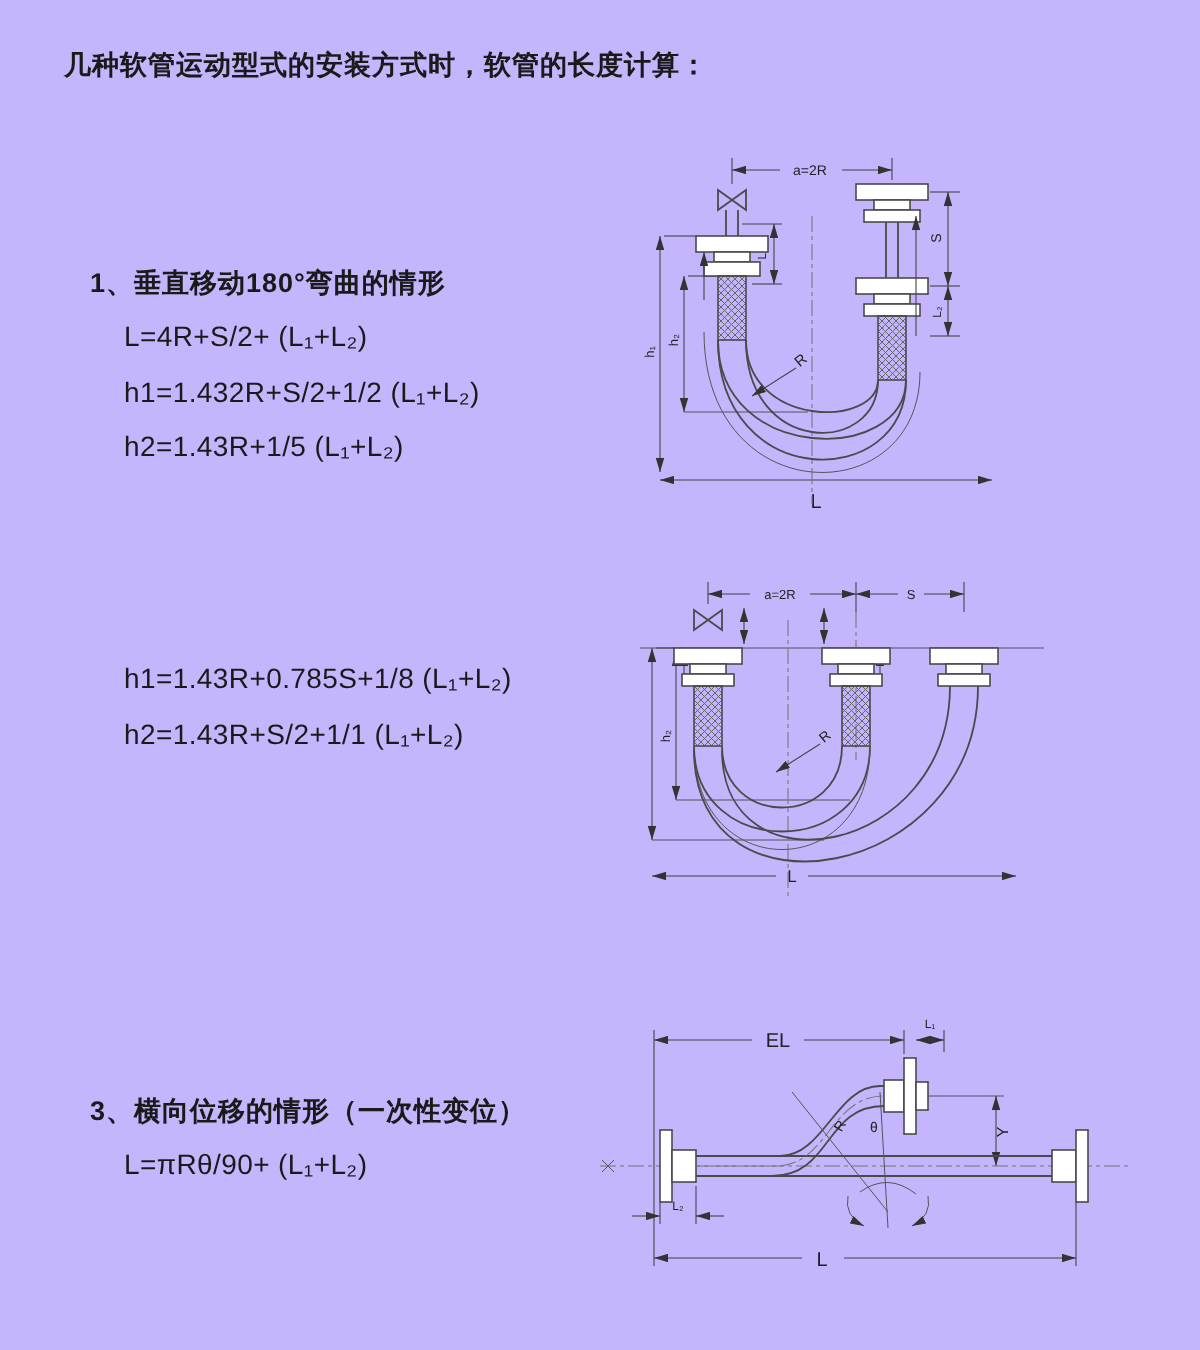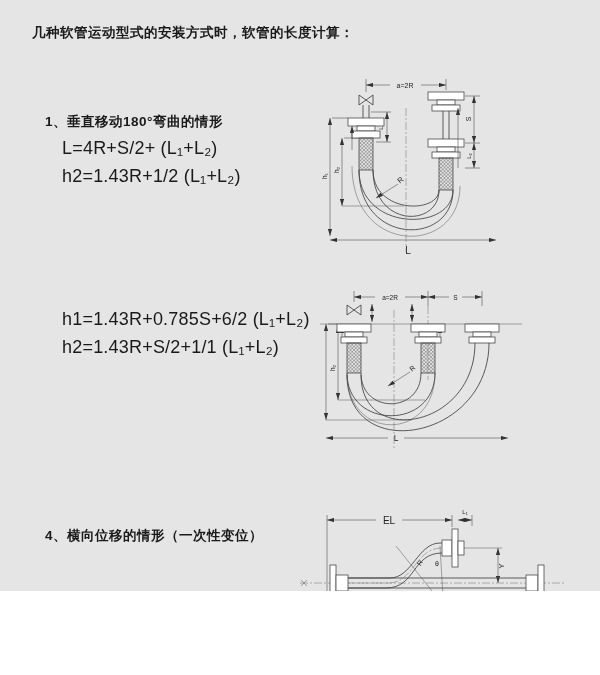--- a/index.html
+++ b/index.html
@@ -1,22 +1,22 @@
 <!DOCTYPE html>
 <html><head>
 <meta charset="utf-8">
 <style>
   html,body{margin:0;padding:0;background:#fff;}
-  .page{position:relative;width:600px;height:591px;background:#e5e5e5;overflow:hidden;
+  .page{position:relative;width:600px;height:675px;background:#c4b5fd;overflow:hidden;
         font-family:"Liberation Sans","DejaVu Sans",sans-serif;color:#1a1a1a;}
   .title{position:absolute;left:32px;top:24px;font-size:13.5px;font-weight:700;letter-spacing:.5px;}
-  .sec{position:absolute;left:45px;}
+  .sec{position:absolute;left:45px;margin-top:20px;}
   #sec1{top:108px}#sec2{top:306px}#sec3{top:522px}
   .sec-heading{font-size:13.5px;font-weight:700;letter-spacing:.5px;line-height:27px;white-space:nowrap;}
-  .formula{font-size:18px;margin-left:17px;line-height:27.5px;letter-spacing:.2px;white-space:nowrap;}
+  .formula{font-size:14px;margin-left:17px;line-height:27.5px;letter-spacing:.2px;white-space:nowrap;}
   svg.diagram{position:absolute;}
   #d1{left:308px;top:66px}
   #d2{left:312px;top:280px}
   #d3{left:296px;top:496px}
   svg text{font-family:"Liberation Sans","DejaVu Sans",sans-serif;fill:#222;}
   .dim{stroke:#444;stroke-width:.55;fill:none;}
   .thin{stroke:#555;stroke-width:.5;fill:none;}
   .pipe{stroke:#4a4a4a;stroke-width:.9;fill:none;}
   .flange{stroke:#4a4a4a;stroke-width:.8;fill:#fff;}
   .cl{stroke:#777;stroke-width:.55;fill:none;stroke-dasharray:8 2 2 2;}
@@ -24,30 +24,32 @@
 </head>
 <body>
 
 <div class="page">
 
   <div class="title">几种软管运动型式的安装方式时，软管的长度计算：</div>
 
   <div class="sec" id="sec1">
     <div class="sec-heading">1、垂直移动180°弯曲的情形</div>
     <div class="formula">L=4R+S/2+ (L₁+L₂)</div>
-    <div class="formula">h2=1.43R+1/2 (L₁+L₂)</div>
+    <div class="formula">h1=1.432R+S/2+1/2 (L₁+L₂)</div>
+    <div class="formula">h2=1.43R+1/5 (L₁+L₂)</div>
   </div>
 
   <div class="sec" id="sec2">
-    <div class="formula">h1=1.43R+0.785S+6/2 (L₁+L₂)</div>
+    <div class="formula">h1=1.43R+0.785S+1/8 (L₁+L₂)</div>
     <div class="formula">h2=1.43R+S/2+1/1 (L₁+L₂)</div>
   </div>
 
   <div class="sec" id="sec3">
-    <div class="sec-heading">4、横向位移的情形（一次性变位）</div>
+    <div class="sec-heading">3、横向位移的情形（一次性变位）</div>
+    <div class="formula">L=πRθ/90+ (L₁+L₂)</div>
   </div>
 
   <svg id="d1" class="diagram" width="222" height="198" viewBox="0 0 222 198">
     <defs>
       <marker id="a1" viewBox="0 0 10 6" refX="10" refY="3" markerWidth="7" markerHeight="4.2" markerUnits="userSpaceOnUse" orient="auto-start-reverse">
         <path d="M0,0 L10,3 L0,6 Z" fill="#333"></path>
       </marker>
       <pattern id="h1p" width="3.5" height="3.5" patternUnits="userSpaceOnUse">
         <path d="M0,3.5 L3.5,0 M0,0 L3.5,3.5" stroke="#666" stroke-width="0.5"></path>
       </pattern>

